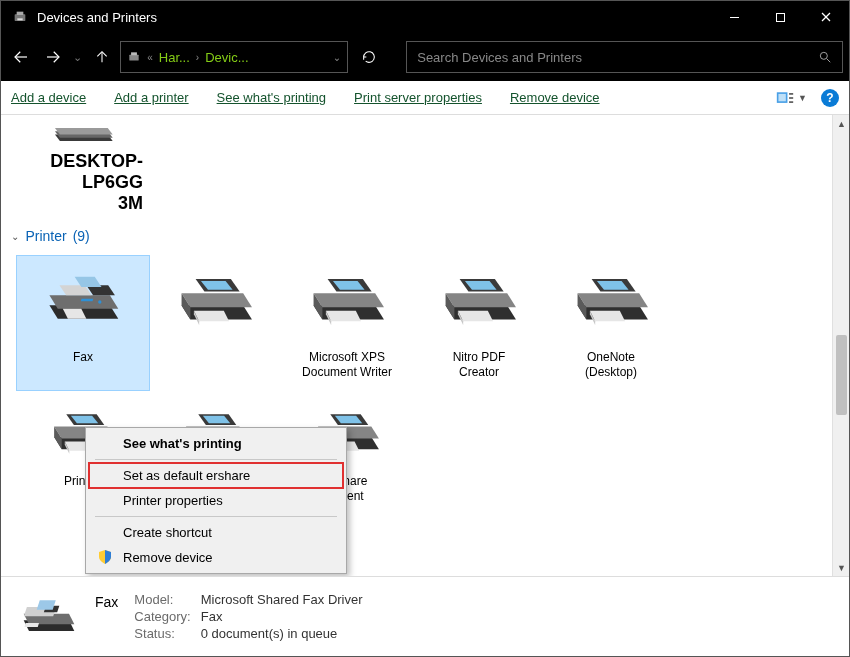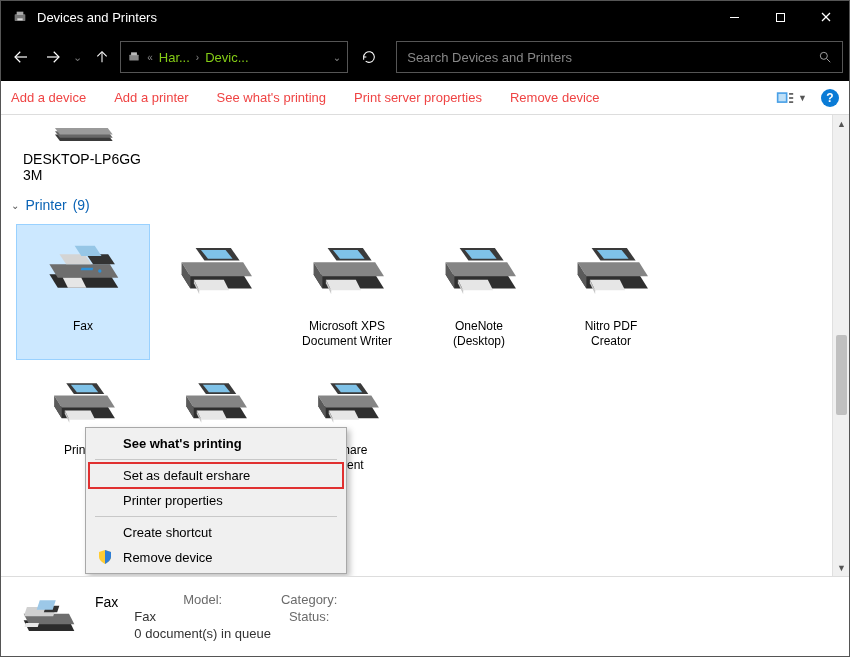--- a/index.html
+++ b/index.html
@@ -15,38 +15,38 @@
   
   .navbar { background: #000; height: 48px; display: flex; align-items: center; padding: 0 6px; gap: 4px; }
   .nav-btn { width: 28px; height: 28px; display: flex; align-items: center; justify-content: center; }
   .nav-btn svg { stroke: #fff; fill: none; }
   .nav-sep { color: #777; font-size: 11px; margin: 0 2px; }
   .addr { flex: 0 0 228px; height: 32px; border: 1px solid #555; display: flex; align-items: center; color: #ddd; font-size: 13px; padding: 0 6px; gap:6px; }
   .addr .crumb { color:#84cc16; white-space:nowrap; overflow:hidden; text-overflow:ellipsis; }
   .addr .chev { color:#888; font-size:10px; }
   .addr .spacer { flex:1; }
   .refresh { width:34px; height:32px; display:flex; align-items:center; justify-content:center; }
-  .search { flex:1; height:32px; border:1px solid #555; display:flex; align-items:center; padding:0 10px; color:#888; font-size:13px; margin-left:6px; }
+  .search { flex:1; height:32px; border:1px solid #555; display:flex; align-items:center; padding:0 10px; color:#888; font-size:13px; margin-left:16px; }
   .search .ph { flex:1; }
   
   .cmdbar { background:#fff; height:34px; border-bottom:1px solid #ddd; display:flex; align-items:center; padding:0 10px; gap:28px; font-size:13px; }
-  .cmdbar .cmd { color:#ef4444; white-space:nowrap; }
+  .cmdbar .cmd { color:#14532d; white-space:nowrap;text-decoration:underline; }
   .cmdbar .right { margin-left:auto; display:flex; align-items:center; gap:14px; }
   .view-btn { display:flex; align-items:center; gap:4px; }
   .help { width:18px; height:18px; border-radius:50%; background:#0a7bd6; color:#fff; display:flex; align-items:center; justify-content:center; font-size:12px; font-weight:bold; }
   
   .content { flex:1; position:relative; background:#fff; overflow:hidden; }
   .scroll-track { position:absolute; right:0; top:0; bottom:0; width:17px; background:#f0f0f0; border-left:1px solid #e0e0e0; }
   .scroll-up, .scroll-down { position:absolute; width:17px; height:17px; display:flex; align-items:center; justify-content:center; font-size:9px; color:#555; }
   .scroll-up { top:0; } .scroll-down { bottom:0; }
   .scroll-thumb { position:absolute; top:220px; width:11px; left:3px; height:80px; background:#c0c0c0; border-radius:2px; }
   .pane { position:absolute; left:0; right:17px; top:0; bottom:0; padding-top:0; }
   
   .device-row { padding:4px 10px 0 22px; }
-  .device-item { width:120px; text-align:left; font-size:14px; }
+  .device-item { width:120px; text-align:right; font-size:18px;font-weight:bold; }
   .scanner-ico { width:66px; height:26px; margin:0 auto 6px; }
   
   .group-hdr { display:flex; align-items:center; gap:6px; padding:14px 0 6px 10px; font-size:14px; color:#0a63b5; }
   .group-hdr .chev { font-size:10px; color:#555; }
   .group-hdr .count { color:#0a63b5; }
   
   .grid { display:flex; flex-wrap:wrap; padding:6px 0 0 16px; gap:0; }
   .item { width:132px; text-align:center; padding:6px 4px 10px; font-size:12px; line-height:1.25; }
   .item .pic { width:92px; height:80px; margin:0 auto 8px; display:flex; align-items:center; justify-content:center; }
   .item.selected { background:#cce8ff; outline:1px solid #99d1ff; }
@@ -62,21 +62,21 @@
   .ctx .mi { padding:5px 14px 5px 34px; position:relative; }
   .ctx .mi.header { font-weight:600; }
   .ctx .sep { height:1px; background:#c8c8c8; margin:3px 6px; }
   .ctx .highlight { outline:2px solid #e03030; outline-offset:-1px; }
   .ctx .mi .shield { position:absolute; left:8px; top:4px; width:16px; height:16px; }
   
   .details { height:80px; border-top:1px solid #ddd; background:#fff; display:flex; align-items:center; padding:8px 14px; gap:16px; font-size:13px; }
   .details .thumb { width:64px; height:56px; display:flex; align-items:center; justify-content:center; }
   .details .txt { display:grid; grid-template-columns:auto auto auto; column-gap:10px; row-gap:2px; align-items:center; }
   .details .name { font-size:14px; grid-row:1/4; align-self:start; padding-top:2px; padding-right:6px;}
-  .details .lbl { color:#6b6b6b; text-align:center; }
+  .details .lbl { color:#6b6b6b; text-align:left; }
   .details .val { color:#333; }
 </style>
 </head>
 <body>
 
 <div class="window">
 
   <div class="titlebar">
     <span class="ico">
       <svg viewBox="0 0 24 24" width="16" height="16">
@@ -249,37 +249,37 @@
 <svg viewBox="0 0 100 80" class="printer-ico">
   <polygon points="12,44 82,44 92,60 22,60" fill="#2f2f2f"></polygon>
   <polygon points="12,30 82,30 92,46 22,46" fill="#858585"></polygon>
   <polygon points="12,30 22,46 22,60 12,44" fill="#5a5a5a"></polygon>
   <polygon points="28,14 68,14 78,28 38,28" fill="#3a3a3a"></polygon>
   <polygon points="34,16 62,16 70,26 42,26" fill="#7fc2e8"></polygon>
   <polygon points="26,50 60,50 66,62 32,62" fill="#e6e6e6"></polygon>
   <polygon points="26,50 32,62 32,66 26,54" fill="#c8c8c8"></polygon>
 </svg>
 </div>
+            <div>Nitro PDF</div>
+            <div>Creator</div>
+          </div>
+          <div class="item">
+            <div class="pic">
+<svg viewBox="0 0 100 80" class="printer-ico">
+  <polygon points="12,44 82,44 92,60 22,60" fill="#2f2f2f"></polygon>
+  <polygon points="12,30 82,30 92,46 22,46" fill="#858585"></polygon>
+  <polygon points="12,30 22,46 22,60 12,44" fill="#5a5a5a"></polygon>
+  <polygon points="28,14 68,14 78,28 38,28" fill="#3a3a3a"></polygon>
+  <polygon points="34,16 62,16 70,26 42,26" fill="#7fc2e8"></polygon>
+  <polygon points="26,50 60,50 66,62 32,62" fill="#e6e6e6"></polygon>
+  <polygon points="26,50 32,62 32,66 26,54" fill="#c8c8c8"></polygon>
+</svg>
+</div>
             <div>OneNote</div>
             <div>(Desktop)</div>
-          </div>
-          <div class="item">
-            <div class="pic">
-<svg viewBox="0 0 100 80" class="printer-ico">
-  <polygon points="12,44 82,44 92,60 22,60" fill="#2f2f2f"></polygon>
-  <polygon points="12,30 82,30 92,46 22,46" fill="#858585"></polygon>
-  <polygon points="12,30 22,46 22,60 12,44" fill="#5a5a5a"></polygon>
-  <polygon points="28,14 68,14 78,28 38,28" fill="#3a3a3a"></polygon>
-  <polygon points="34,16 62,16 70,26 42,26" fill="#7fc2e8"></polygon>
-  <polygon points="26,50 60,50 66,62 32,62" fill="#e6e6e6"></polygon>
-  <polygon points="26,50 32,62 32,66 26,54" fill="#c8c8c8"></polygon>
-</svg>
-</div>
-            <div>Nitro PDF</div>
-            <div>Creator</div>
           </div>
         </div>
 
       <div class="grid row2" id="grid-row2">
           <div class="item">
             <div class="pic">
 <svg viewBox="0 0 100 80" class="printer-ico">
   <polygon points="12,44 82,44 92,60 22,60" fill="#2f2f2f"></polygon>
   <polygon points="12,30 82,30 92,46 22,46" fill="#858585"></polygon>
   <polygon points="12,30 22,46 22,60 12,44" fill="#5a5a5a"></polygon>
@@ -359,20 +359,21 @@
         <polygon points="10,32 78,32 86,48 18,48" fill="#6e6e6e"></polygon>
         <rect x="22" y="22" width="44" height="14" fill="#d0d0d0" transform="skewX(-18)"></rect>
         <rect x="50" y="20" width="20" height="10" fill="#333" transform="skewX(-18)"></rect>
         <rect x="38" y="12" width="24" height="14" fill="#9cc8e8" transform="skewX(-18)"></rect>
         <rect x="28" y="46" width="20" height="6" fill="#e8e8e8" transform="skewX(-18)"></rect>
       </svg>
     </div>
     <div class="txt">
       <div class="name">Fax</div>
       <div class="lbl">Model:</div>
+      <div class="val">Microsoft Shared Fax Driver</div>
       <div class="lbl">Category:</div>
       <div class="val">Fax</div>
       <div class="lbl">Status:</div>
       <div class="val">0 document(s) in queue</div>
     </div>
   </div>
 
 </div>
 
 </body></html>

